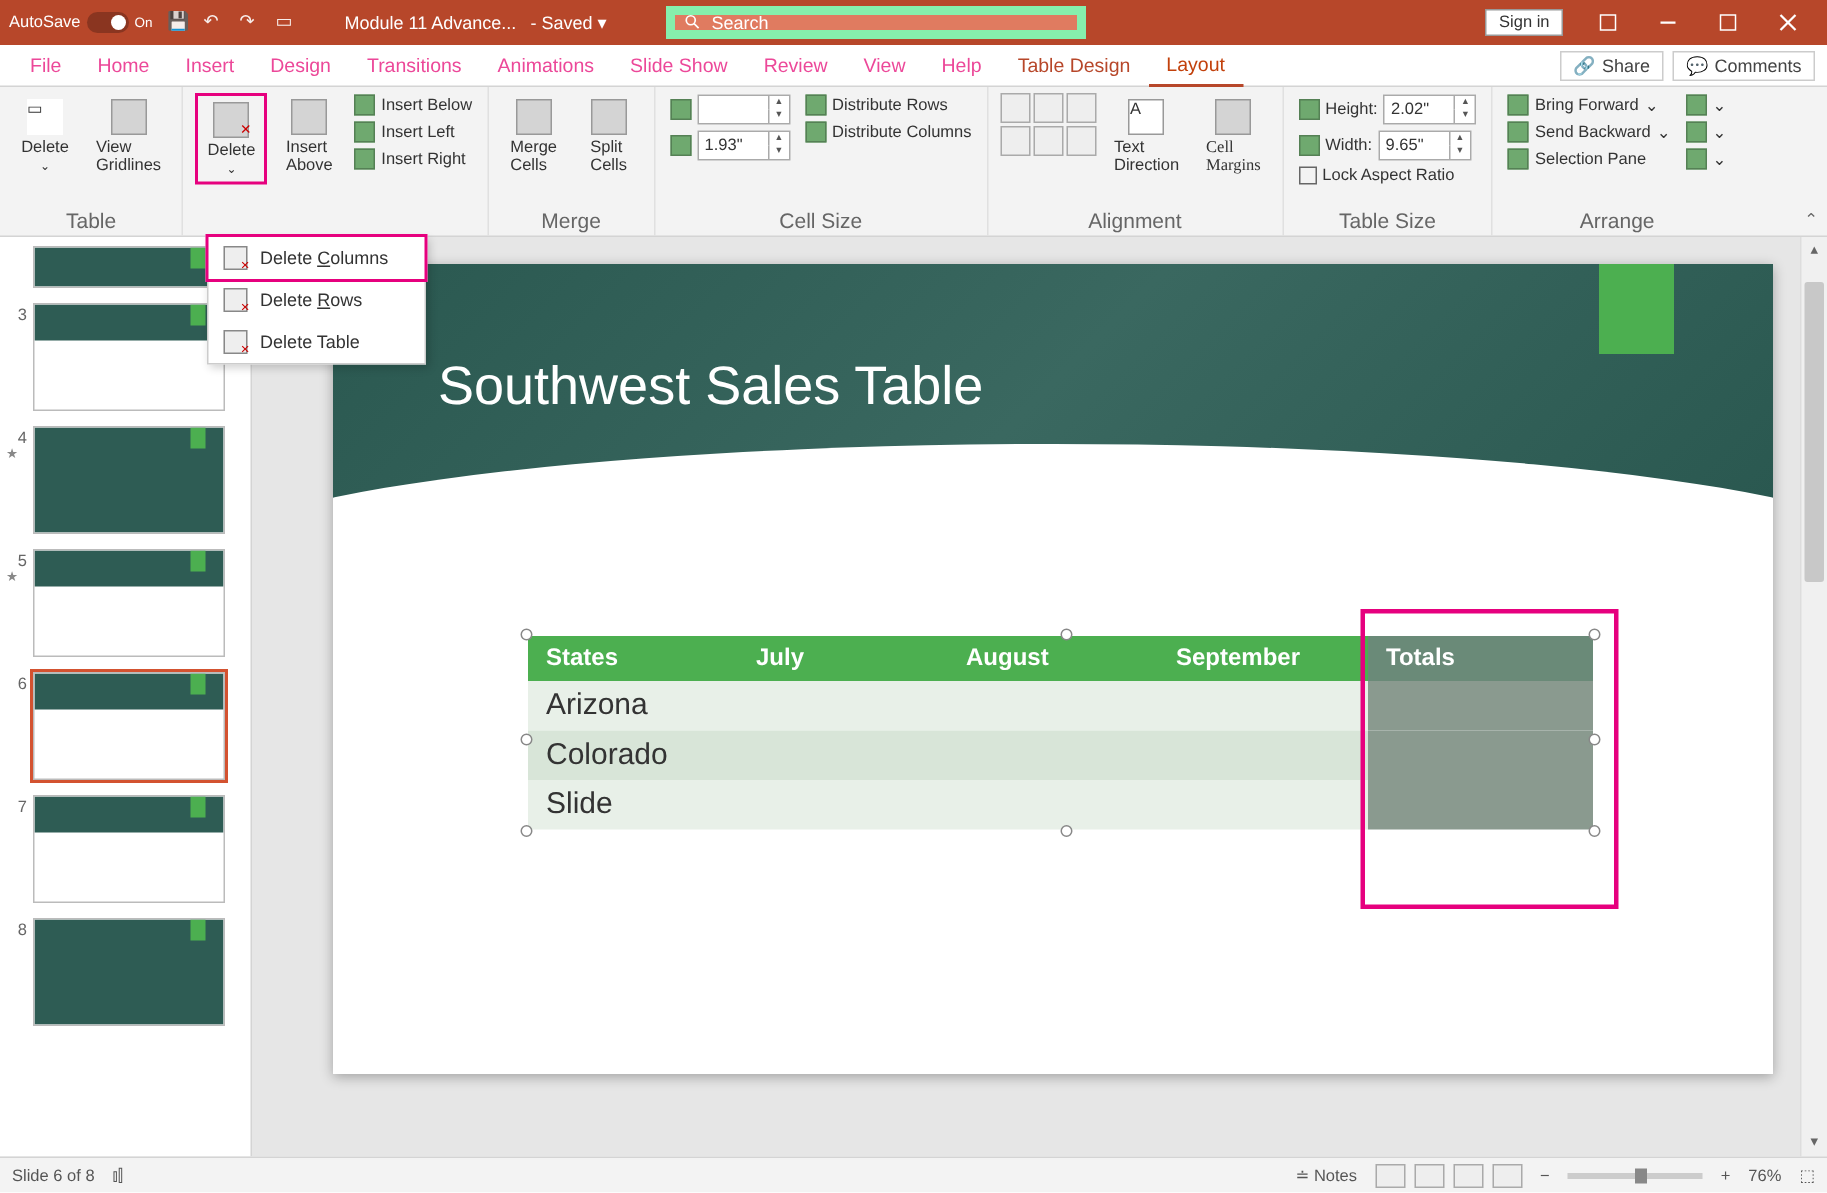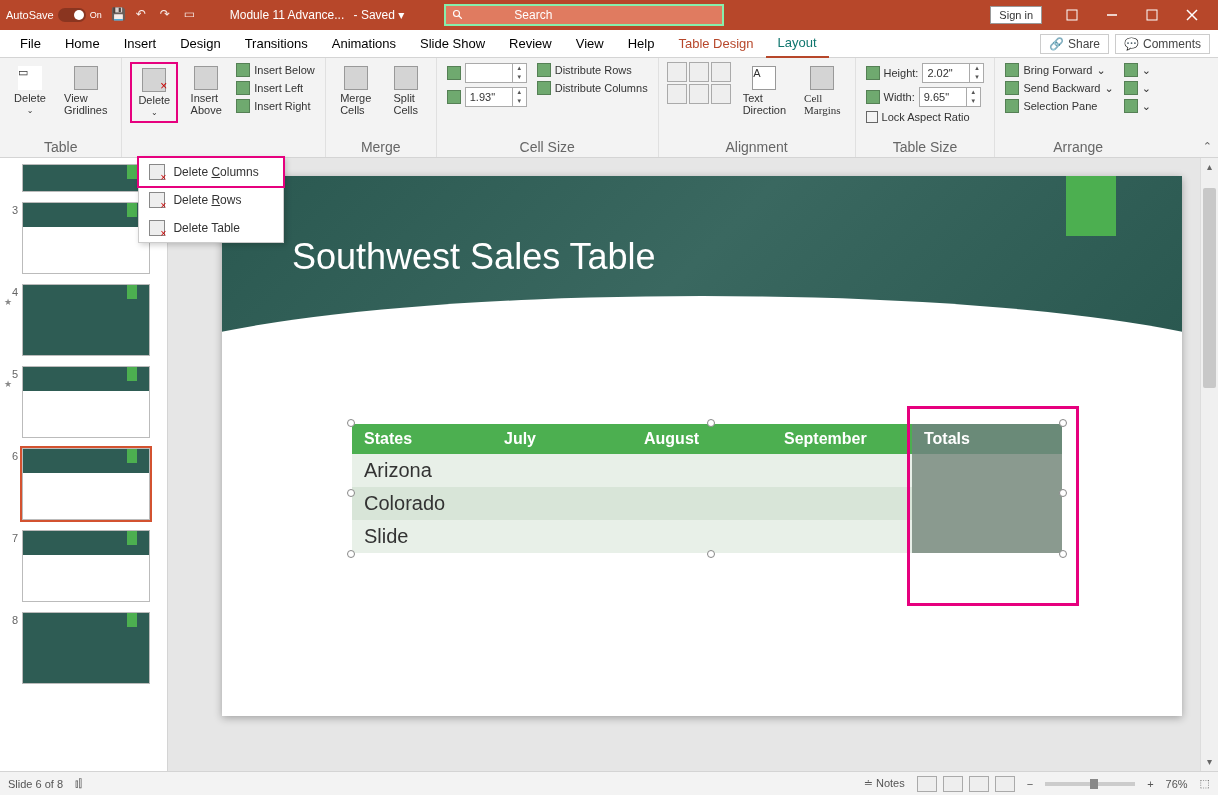--- a/index.html
+++ b/index.html
@@ -6,33 +6,33 @@
 body { background: #fff; width: 1218px; height: 795px; overflow: hidden; position: relative; font-size: 12px; }
 
 
 .titlebar { height: 30px; background: #b7472a; display: flex; align-items: center; color: #fff; padding: 0 6px; }
 .titlebar .autosave { display: flex; align-items: center; gap: 4px; font-size: 11px; }
 .titlebar .toggle { width: 28px; height: 14px; background: #8a3520; border-radius: 7px; position: relative; }
 .titlebar .toggle::after { content: ""; position: absolute; width: 10px; height: 10px; background: #fff; border-radius: 50%; top: 2px; right: 2px; }
 .titlebar .qat { display: flex; gap: 8px; margin-left: 10px; }
 .titlebar .qat span { width: 16px; height: 16px; display: inline-block; opacity: .9; }
 .titlebar .doc-title { margin-left: 30px; font-size: 12px; }
-.titlebar .search-wrap { flex: 0 0 280px; margin-left: 40px; display:flex; align-items:center; background:#e07b60; border:2px solid #86efac; height:22px; padding:0 6px; color:#fff;gap:44px; }
+.titlebar .search-wrap { flex: 0 0 280px; margin-left: 40px; display:flex; align-items:center; background:#e07b60; border:6px solid #86efac; height:22px; padding:0 6px; color:#fff; }
 .titlebar .search-wrap svg { width:12px; height:12px; margin-right:6px; }
 .titlebar .search-wrap span { font-size:12px; }
 .titlebar .spacer { flex: 1; }
 .titlebar .signin { background:#fff; color:#333; border:1px solid #999; font-size:11px; padding:2px 8px; margin-right:10px; }
 .titlebar .winbtn { width: 40px; height: 30px; display: flex; align-items: center; justify-content: center; }
 .titlebar .winbtn svg { width: 12px; height: 12px; stroke: #fff; }
 
 
 .ribbon-tabs { height: 28px; background: #fff; display: flex; align-items: flex-end; border-bottom: 1px solid #d4d4d4; padding-left: 8px; gap: 0; }
-.ribbon-tabs .tab { padding: 6px 12px 6px; font-size: 13px; color: #000000; cursor: pointer; }
+.ribbon-tabs .tab { padding: 6px 12px 6px; font-size: 13px; color: #ec4899; cursor: pointer; }
 .ribbon-tabs .tab.context { color: #b7472a; }
-.ribbon-tabs .tab.active { color: #0f766e; border-bottom: 2px solid #b7472a; margin-bottom:-1px; }
+.ribbon-tabs .tab.active { color: #c2410c; border-bottom: 2px solid #b7472a; margin-bottom:-1px; }
 .ribbon-tabs .right { margin-left: auto; display: flex; gap: 6px; padding-right: 8px; padding-bottom:3px;}
 .ribbon-tabs .right .btn { border: 1px solid #ccc; padding: 2px 8px; font-size: 12px; color:#444; display:flex; align-items:center; gap:4px; }
 
 
 .ribbon { height: 100px; background: #f3f3f3; border-bottom: 1px solid #d4d4d4; display: flex; position: relative; }
 .group { border-right: 1px solid #e0e0e0; padding: 4px 8px 2px; display: flex; flex-direction: column; justify-content: space-between; }
 .group-body { display:flex; gap:6px; align-items:flex-start; flex:1; }
 .group-label { text-align: center; font-size: 14px; color: #666; }
 .bigbtn { display:flex; flex-direction:column; align-items:center; justify-content:flex-start; padding:4px 6px; font-size:11px; color:#333; gap:2px; min-width:44px;}
 .bigbtn .ico { width:24px; height:24px; background:#d4d4d4; border:1px solid #999; }

